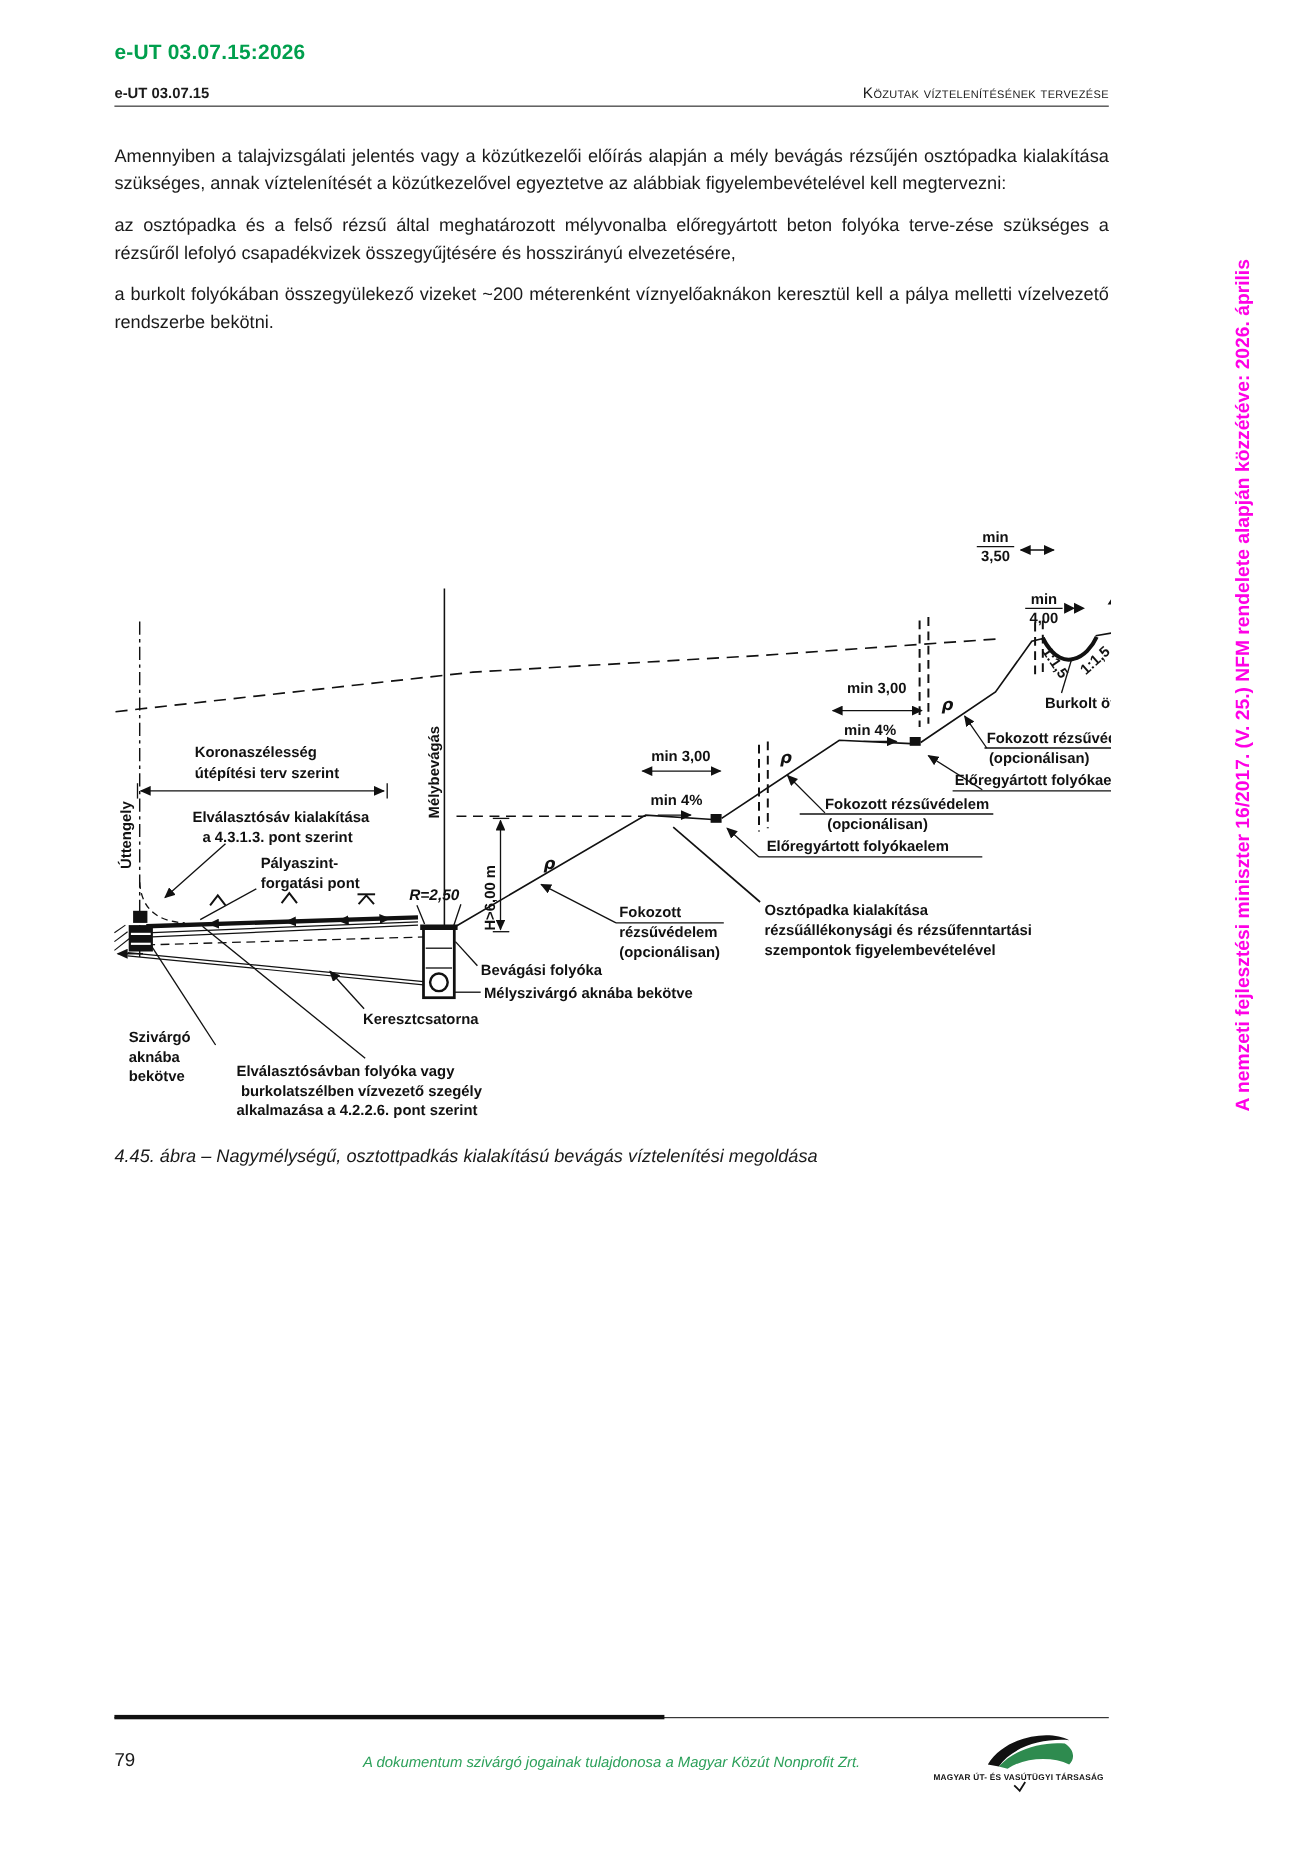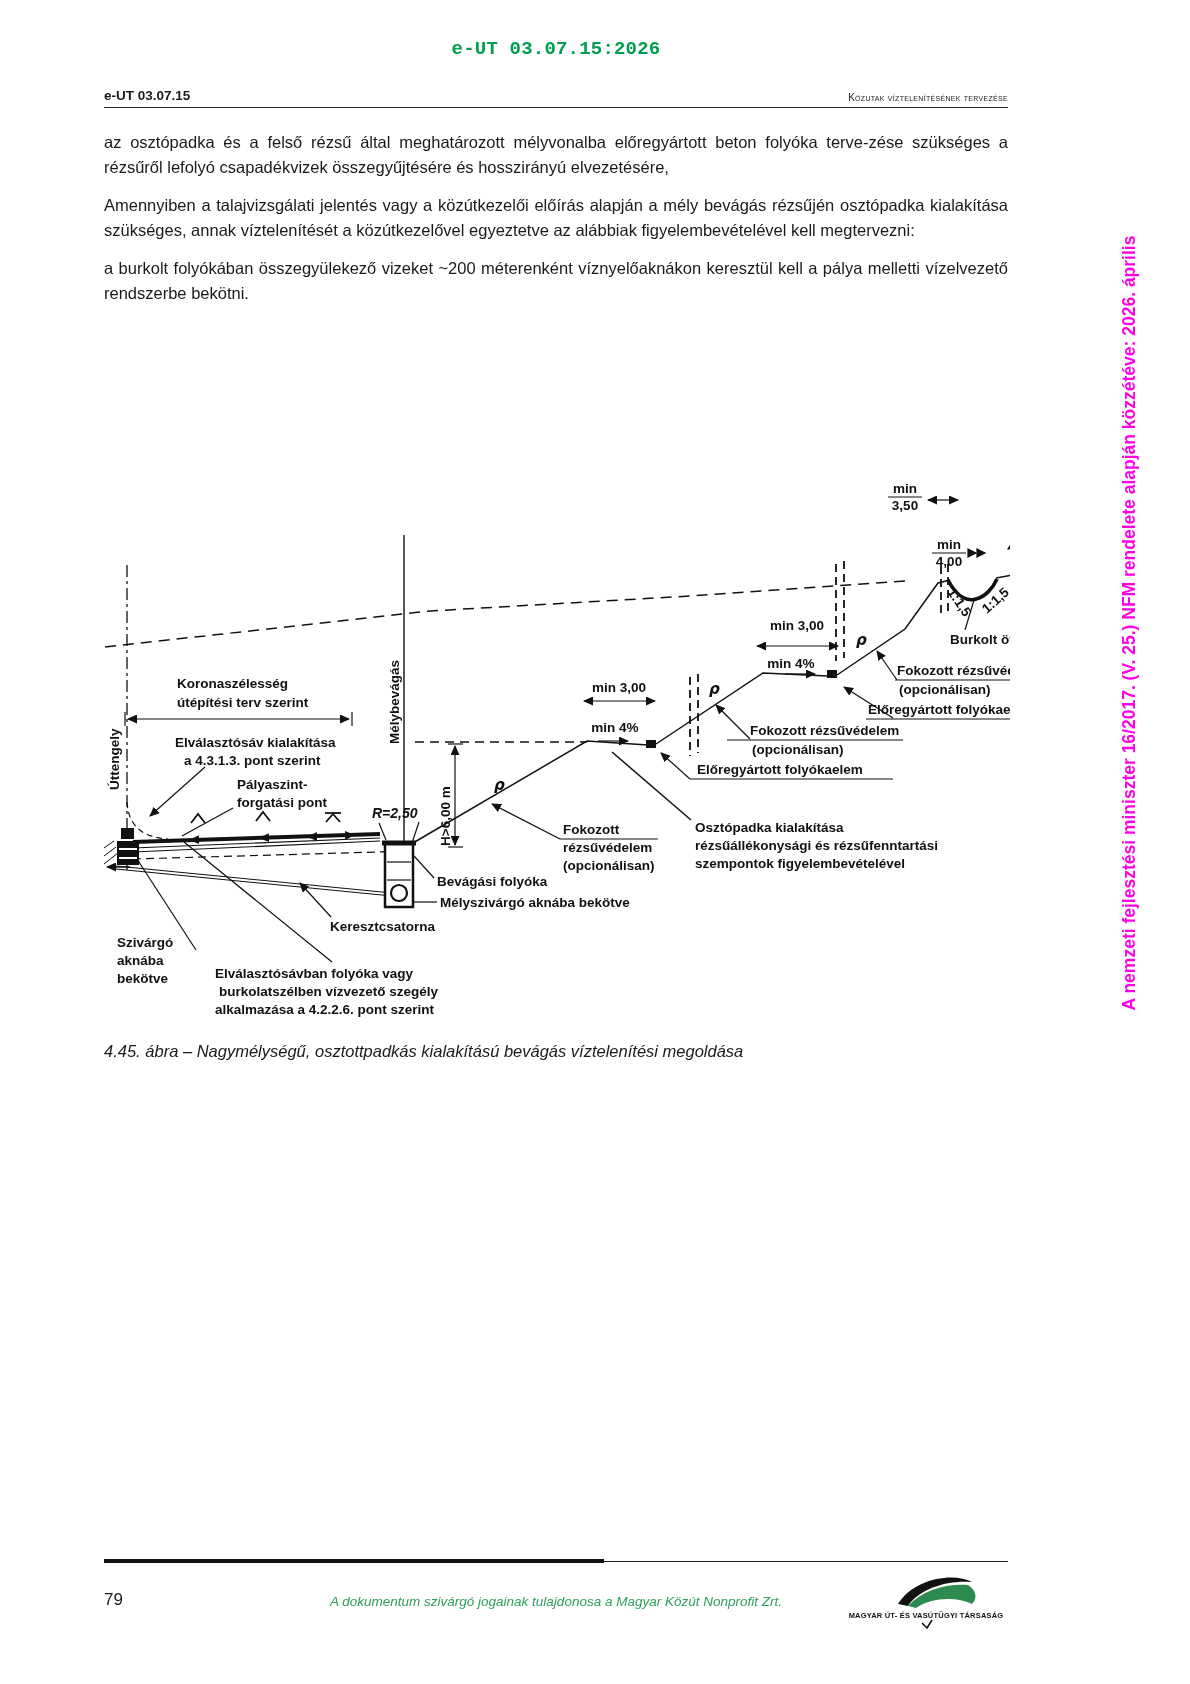--- a/index.html
+++ b/index.html
@@ -3,24 +3,24 @@
 <meta charset="utf-8">
 <style>
   html,body{margin:0;padding:0;background:#888;}
   .page{
     position:relative; width:1190px; height:1684px; background:#ffffff;
     font-family:"Liberation Sans", sans-serif; color:#1a1a1a; overflow:hidden;
     margin:0 auto;
   }
   
   .hdr{position:absolute; left:104px; top:38px; width:904px;}
-  .hdr .code-top{text-align:center; font-size:19px; font-weight:bold; color:#009f4d; letter-spacing:.2px;font-family:Liberation Mono, monospace;}
-  .hdr .row2{display:flex; justify-content:space-between; align-items:flex-end; margin-top:28px; padding-bottom:4px; border-bottom:1.6px solid #222;}
+  .hdr .code-top{text-align:left; font-size:19px; font-weight:bold; color:#009f4d; letter-spacing:.2px;}
+  .hdr .row2{display:flex; justify-content:space-between; align-items:flex-end; margin-top:16px; padding-bottom:4px; border-bottom:1.6px solid #222;}
   .hdr .code-left{font-size:13.5px; font-weight:bold;}
-  .hdr .doc-title{font-size:10px; font-variant:small-caps; letter-spacing:.3px;}
+  .hdr .doc-title{font-size:14px; font-variant:small-caps; letter-spacing:.3px;}
   
   .bodytext{position:absolute; left:104px; top:130px; width:904px;}
   .bodytext p{margin:0 0 13px 0; font-size:16.5px; line-height:25px; text-align:justify;}
   .it{font-style:italic;}
   
   .fig{position:absolute; left:100px; top:420px; width:910px; height:620px;}
   .fl{font:bold 13.5px "Liberation Sans", sans-serif; fill:#111;}
   .fli{font:italic bold 14px "Liberation Sans", sans-serif; fill:#111;}
   .frho{font:italic bold 15px "DejaVu Sans", sans-serif; fill:#111;}
   .caption{position:absolute; left:104px; top:1042px; width:904px; font-size:16.5px; font-style:italic;}
@@ -45,22 +45,22 @@
 
   <div class="hdr">
     <div class="code-top">e-UT 03.07.15:2026</div>
     <div class="row2">
       <span class="code-left">e-UT 03.07.15</span>
       <span class="doc-title">Közutak víztelenítésének tervezése</span>
     </div>
   </div>
 
   <div class="bodytext">
+    <p>Amennyiben a talajvizsgálati jelentés vagy a közútkezelői előírás alapján a mély bevágás rézsűjén osztópadka kialakítása szükséges, annak víztelenítését a közútkezelővel egyeztetve az alábbiak figyelembevételével kell megtervezni:</p>
     <p>az osztópadka és a felső rézsű által meghatározott mélyvonalba előregyártott beton folyóka terve-zése szükséges a rézsűről lefolyó csapadékvizek összegyűjtésére és hosszirányú elvezetésére,</p>
-    <p>Amennyiben a talajvizsgálati jelentés vagy a közútkezelői előírás alapján a mély bevágás rézsűjén osztópadka kialakítása szükséges, annak víztelenítését a közútkezelővel egyeztetve az alábbiak figyelembevételével kell megtervezni:</p>
     <p>a burkolt folyókában összegyülekező vizeket ~200 méterenként víznyelőaknákon keresztül kell a pálya melletti vízelvezető rendszerbe bekötni.</p>
   </div>
 
   <svg class="fig" viewBox="100 420 910 620" xmlns="http://www.w3.org/2000/svg">
     <defs>
       <marker id="ma" markerWidth="11" markerHeight="9" refX="9" refY="4.5" orient="auto" markerUnits="userSpaceOnUse">
         <path d="M0,0 L10,4.5 L0,9 z" fill="#111"></path>
       </marker>
       <marker id="mas" markerWidth="11" markerHeight="9" refX="1" refY="4.5" orient="auto" markerUnits="userSpaceOnUse">
         <path d="M10,0 L0,4.5 L10,9 z" fill="#111"></path>

